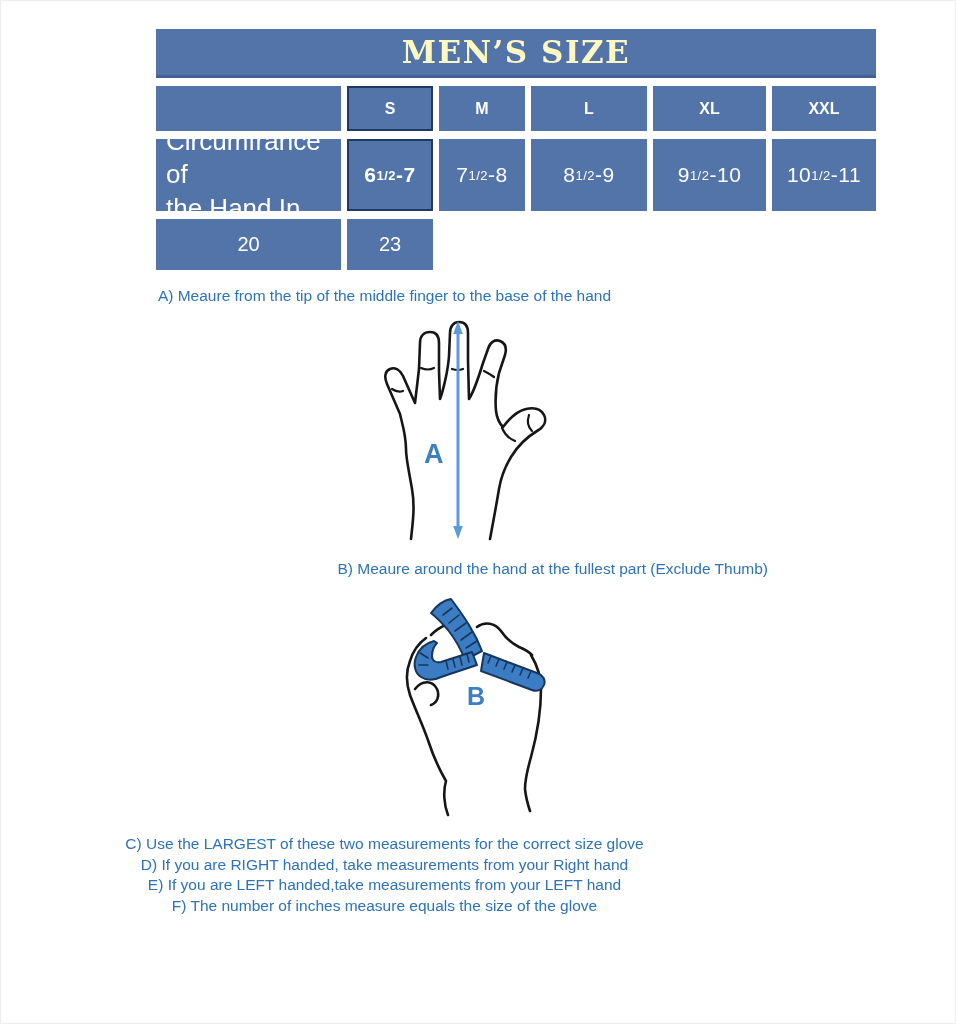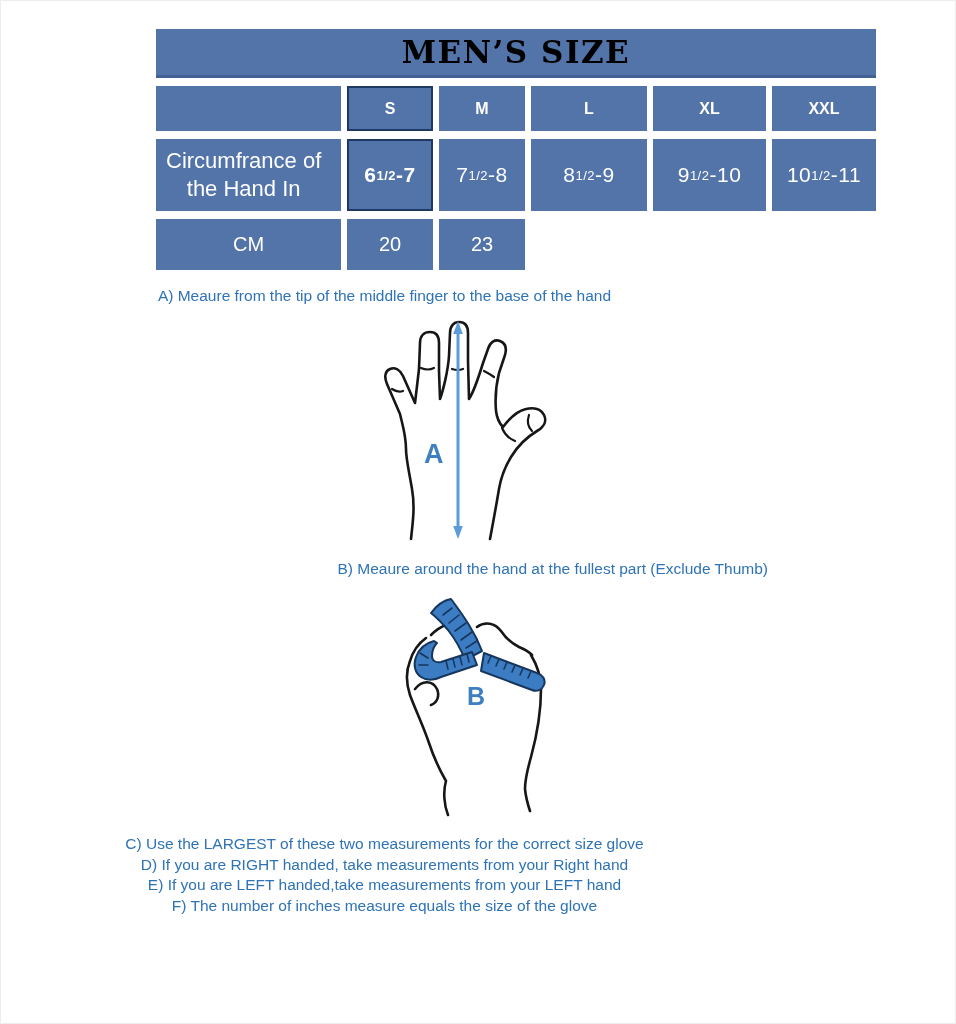--- a/index.html
+++ b/index.html
@@ -10,39 +10,39 @@
     border:1px solid #ededed;
   }
 
   
   .size-table { position:absolute; left:155px; top:28px; width:720px; }
   .title-bar {
     height:49px; background:#5274A8; display:flex; align-items:center; justify-content:center;
     margin-bottom:8px; border-bottom:3px solid rgba(20,40,80,0.25);
   }
   .title-bar span {
-    font-family:"DejaVu Serif", serif; font-weight:700; font-size:31px; color:#000000;
+    font-family:"DejaVu Serif", serif; font-weight:700; font-size:31px; color:#fef9c3;
     letter-spacing:1.5px;
   }
   .grid {
     display:grid;
     grid-template-columns:185px 86px 86px 116px 113px 104px;
     grid-template-rows:45px 72px 51px;
     column-gap:6px; row-gap:8px;
   }
   .cell {
     background:#5274A8; color:#ffffff;
     display:flex; align-items:center; justify-content:center;
     font-size:20px;
   }
   .cell.hl { border:2px solid #1F3864; font-weight:700; }
   .col-head { font-size:16px; font-weight:700; }
   .label-left {
-    justify-content:flex-start; text-align:center; padding-left:10px;
-    font-size:22px; line-height:1.28; white-space:pre-line;
+    justify-content:flex-start; text-align:left; padding-left:10px;
+    font-size:26px; line-height:1.28; white-space:pre-line;
   }
   .inch { font-size:21px; letter-spacing:0.5px; }
   .inch .frac { font-size:13px; }
   .cm-val { font-size:20px; }
 
   
   .instr {
     position:absolute; left:0; width:767px; text-align:center;
     color:#2E73B8; font-size:15.5px; line-height:20.5px;
   }
@@ -96,21 +96,20 @@
           <span>9</span>
           <span class="frac">1/2</span>
           <span> -10</span>
         </div>
       <div class="cell inch">
           <span>10</span>
           <span class="frac">1/2</span>
           <span>-11</span>
         </div>
 
-      <div class="cell">CM</div>
       <div class="cell cm-val">20</div>
       <div class="cell cm-val">23</div>
     </div>
   </div>
 
   <div class="instr instr-a">A) Meaure from the tip of the middle finger to the base of the hand</div>
 
   <svg class="hand-a" width="222" height="236" viewBox="0 0 222 236">
     <g fill="#ffffff" stroke="#161616" stroke-width="2.6" stroke-linecap="round" stroke-linejoin="round">
       <path d="M 42 228

